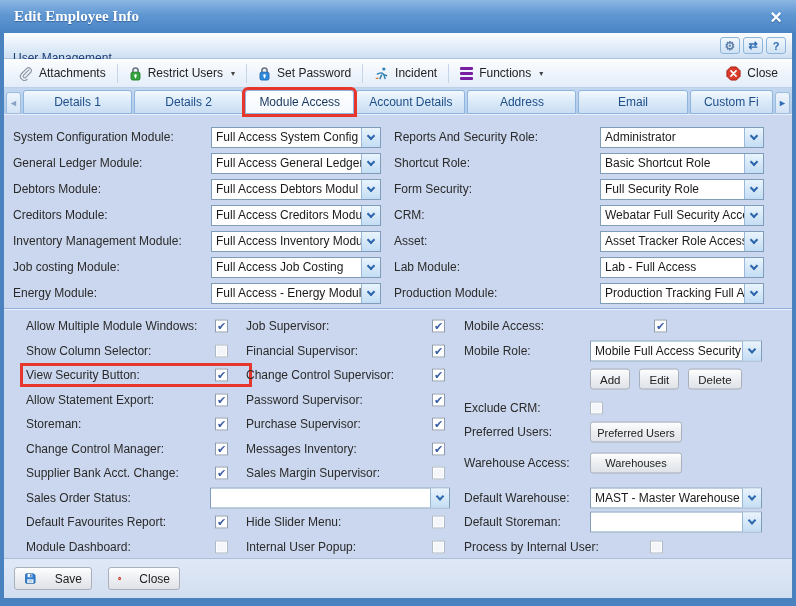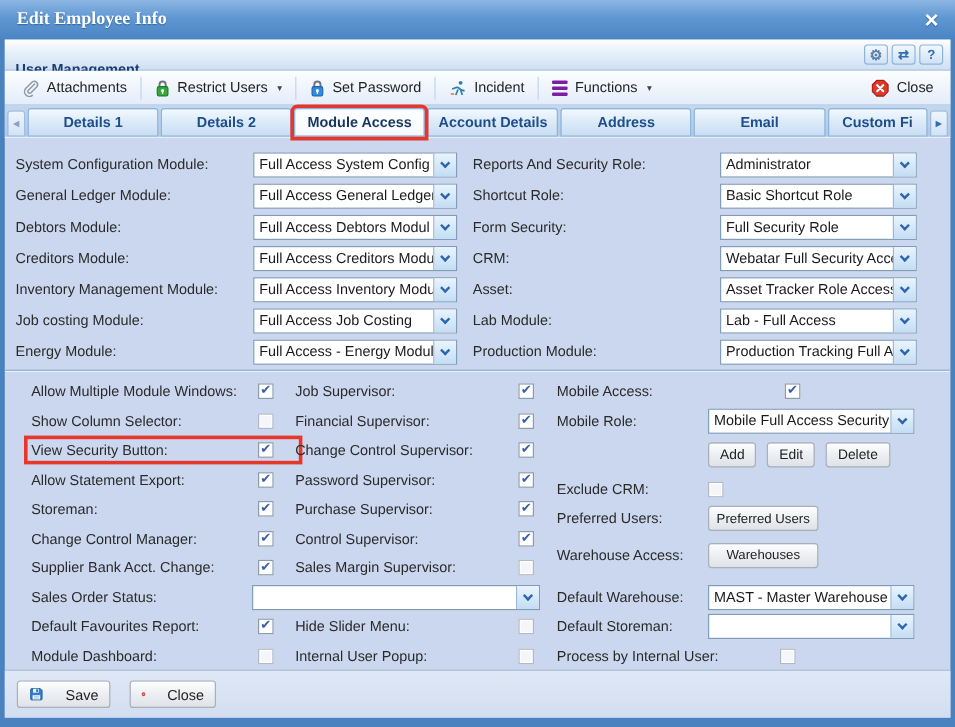--- a/index.html
+++ b/index.html
@@ -17,21 +17,21 @@
     text-shadow:0 1px 1px #35629b; }
 
   .inner { position:absolute; top:33px; left:4px; right:4px; bottom:8px;
     background:#cbd7ee; display:flex; flex-direction:column; }
 
   
   .panel-header { height:26px; flex:0 0 26px;
     background:linear-gradient(#fdfeff, #e4eefa 50%, #cfe0f2);
     border-bottom:1px solid #aac4e2; display:flex; align-items:center;
     justify-content:space-between; padding:0 6px; }
-  .panel-header .ph-title { color:#1b3c74; font-size:12px; font-weight:bold; padding-left:3px;margin-top:24px; }
+  .panel-header .ph-title { color:#1b3c74; font-size:12px; font-weight:normal; padding-left:3px;margin-top:24px; }
   .ph-buttons { display:flex; gap:3px; }
   .mini-btn { width:20px; height:17px; border:1px solid #8fb4da; border-radius:3px;
     background:linear-gradient(#f2f8fd, #cfe2f4); display:flex; align-items:center;
     justify-content:center; font-size:11px; color:#2f6db5; font-weight:bold; }
   .mini-btn .gear { color:#5b7da8; font-size:12px; }
 
   
   .toolbar { height:29px; flex:0 0 29px;
     background:linear-gradient(#fcfeff, #eef4fc 55%, #e3edf9);
     border-bottom:1px solid #bcd0e8; display:flex; align-items:center; padding:0 6px; }
@@ -44,21 +44,21 @@
 
   
   .tabstrip { height:26px; flex:0 0 26px; background:linear-gradient(#c3d7ef,#aecbea);
     display:flex; align-items:flex-end; padding:2px 2px 0 2px; gap:2px; }
   .tab-arrow { flex:0 0 15px; height:22px; display:flex; align-items:center; justify-content:center;
     font-size:9px; border:1px solid #9dbce0; border-radius:3px 3px 0 0;
     background:linear-gradient(#eef5fc,#d3e3f5); }
   .tab-arrow.left { color:#8aa3c4; }
   .tab-arrow.right { color:#2f6db5; }
   .tab { flex:1; height:24px; display:flex; align-items:center; justify-content:center;
-    font-size:12px; font-weight:bold; color:#1d4e89;
+    font-size:12px; font-weight:normal; color:#1d4e89;
     background:linear-gradient(#f3f9fe, #dcebf9 45%, #c9ddf3);
     border:1px solid #8fb4dd; border-radius:3px 3px 0 0; white-space:nowrap; overflow:hidden; }
   .tab.active { background:linear-gradient(#ffffff,#f4f9ff); color:#17365d;
     outline:3px solid #e7372c; z-index:5; position:relative; }
   .tab.cut { flex:0.76;margin-top:46px; }
 
   
   .combo { display:flex; height:21px; border:1px solid #7f9db9; background:#fff; }
   .combo-text { flex:1; font-size:12px; color:#1a1a1a; padding:2px 3px 0 4px;
     white-space:nowrap; overflow:hidden; }
@@ -399,21 +399,21 @@
         <span class="cbx pos-b1 checked">✔</span>
         <span class="cblabel pos-c2">Purchase Supervisor:</span>
         <span class="cbx pos-b2 checked">✔</span>
         <span class="cblabel pos-c3 off8">Preferred Users:</span>
         <span class="btn w92 pos-t3 off8">Preferred Users</span>
       </div>
 
       <div class="cbrow">
         <span class="cblabel pos-c1">Change Control Manager:</span>
         <span class="cbx pos-b1 checked">✔</span>
-        <span class="cblabel pos-c2">Control Supervisor:</span>
+        <span class="cblabel pos-c2">Messages Inventory:</span>
         <span class="cbx pos-b2 checked">✔</span>
         <span class="cblabel pos-c3 off14">Warehouse Access:</span>
         <span class="btn w92 pos-t3 off14">Warehouses</span>
       </div>
 
       <div class="cbrow">
         <span class="cblabel pos-c1">Supplier Bank Acct. Change:</span>
         <span class="cbx pos-b1 checked">✔</span>
         <span class="cblabel pos-c2">Sales Margin Supervisor:</span>
         <span class="cbx pos-b2"></span>

